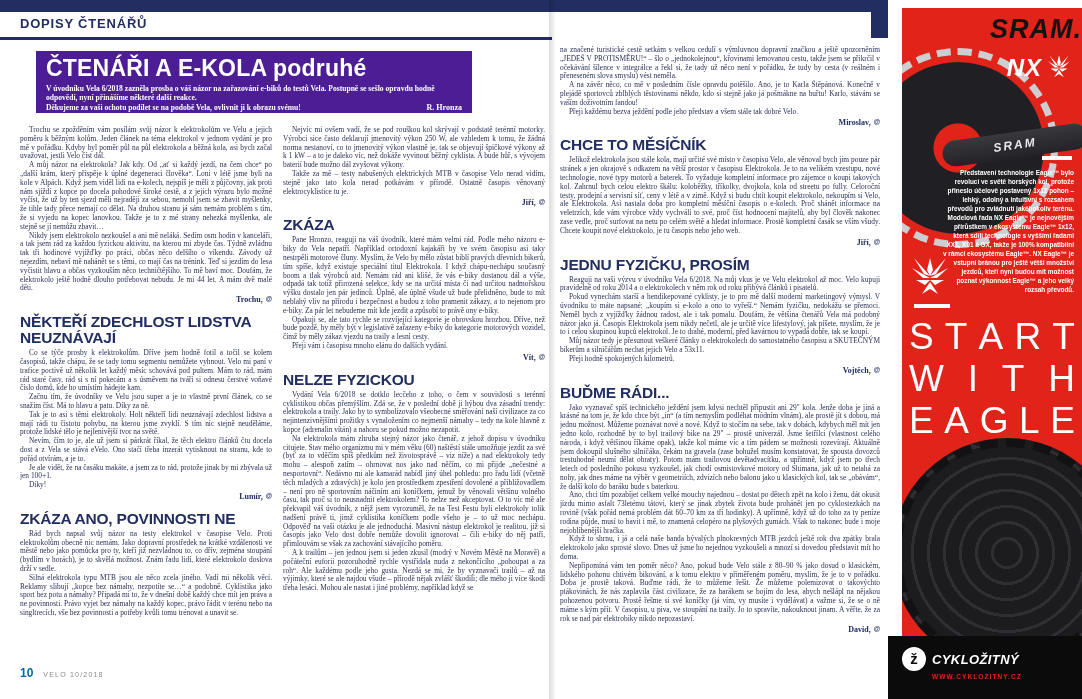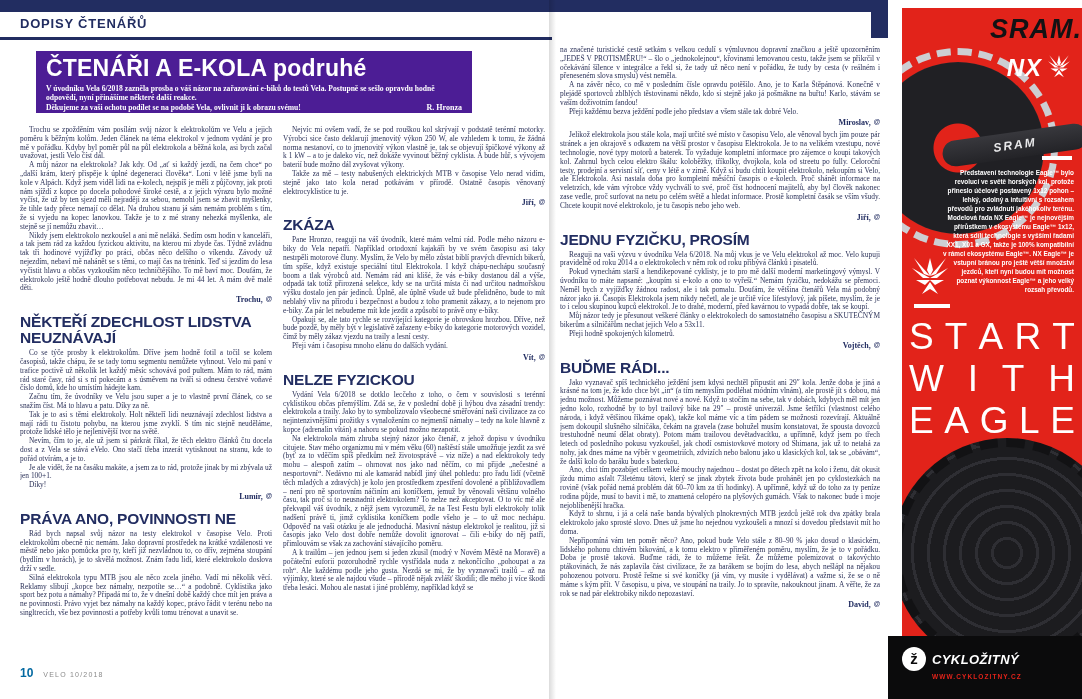--- a/index.html
+++ b/index.html
@@ -102,21 +102,21 @@
 
   <h3 class="letter-heading">NĚKTEŘÍ ZDECHLOST LIDSTVA NEUZNÁVAJÍ</h3>
   <p>Co se týče prosby k elektrokolům. Dříve jsem hodně fotil a točil se kolem časopisů, takže chápu, že se tady tomu segmentu nemůžete vyhnout. Velo mi paní v trafice poctivě už několik let každý měsíc schovává pod pultem. Mám to rád, mám rád staré časy, rád si s ní pokecám a s úsměvem na tváři si odnesu čerstvé voňavé číslo domů, kde ho umístím hádejte kam.</p>
   <p>Začnu tím, že úvodníky ve Velu jsou super a je to vlastně první článek, co se snažím číst. Má to hlavu a patu. Díky za ně.</p>
   <p>Tak je to asi s těmi elektrokoly. Holt někteří lidi neuznávají zdechlost lidstva a mají rádi tu čistotu pohybu, na kterou jsme zvyklí. S tím nic stejně neuděláme, protože lidské tělo je nejlenivější tvor na světě.</p>
   <p>Nevím, čím to je, ale už jsem si párkrát říkal, že těch elektro článků čtu docela dost a z Vela se stává eVelo. Ono stačí třeba inzerát vytisknout na stranu, kde to pořád otvírám, a je to.</p>
   <p>Je ale vidět, že na časáku makáte, a jsem za to rád, protože jinak by mi zbývala už jen 100+1.</p>
   <p>Díky!</p>
   <div class="sig"><span>Lumír,</span><span class="mail">@</span></div>
 
-  <h3 class="letter-heading">PRÁVA ANO, POVINNOSTI NE</h3>
+  <h3 class="letter-heading">ZKÁZA ANO, POVINNOSTI NE</h3>
   <p>Rád bych napsal svůj názor na testy elektrokol v časopise Velo. Proti elektrokolům obecně nic nemám. Jako dopravní prostředek na krátké vzdálenosti ve městě nebo jako pomůcka pro ty, kteří již nezvládnou to, co dřív, zejména stoupání (bydlím v horách), je to skvělá možnost. Znám řadu lidí, které elektrokolo doslova drží v sedle.</p>
   <p>Silná elektrokola typu MTB jsou ale něco zcela jiného. Vadí mi několik věcí. Reklamy slibují „kopce bez námahy, nezpotíte se…“ a podobně. Cyklistika jako sport bez potu a námahy? Připadá mi to, že v dnešní době každý chce mít jen práva a ne povinnosti. Právo vyjet bez námahy na každý kopec, právo řádit v terénu nebo na singltrecích, vše bez povinnosti a potřeby kvůli tomu trénovat a unavit se.</p>
 </div>
 
 <div class="abs col col2">
   <p>Nejvíc mi ovšem vadí, že se pod rouškou kol skrývají v podstatě terénní motorky. Výrobci sice často deklarují jmenovitý výkon 250 W, ale vzhledem k tomu, že žádná norma nestanoví, co to jmenovitý výkon vlastně je, tak se objevují špičkové výkony až k 1 kW – a to je daleko víc, než dokáže vyvinout běžný cyklista. A bude hůř, s vývojem baterií bude možno dál zvyšovat výkony.</p>
   <p>Takže za mě – testy nabušených elektrických MTB v časopise Velo nerad vidím, stejně jako tato kola nerad potkávám v přírodě. Ostatně časopis věnovaný elektrocyklistice tu je.</p>
   <div class="sig"><span>Jiří,</span><span class="mail">@</span></div>
 
   <h3 class="letter-heading">ZKÁZA</h3>
@@ -130,20 +130,21 @@
   <p>Na elektrokola mám zhruba stejný názor jako čtenář, z jehož dopisu v úvodníku citujete. Stav mého organizmu mi v mém věku (60) naštěstí stále umožňuje jezdit za své (byť za to vděčím spíš předkům než životosprávě – viz níže) a nad elektrokoly tedy mohu – alespoň zatím – ohrnovat nos jako nad něčím, co mi přijde „nečestné a nesportovní“. Nedávno mi ale kamarád nabídl jiný úhel pohledu: pro řadu lidí (včetně těch mladých a zdravých) je kolo jen prostředkem zpestření dovolené a přibližovadlem – není pro ně sportovním náčiním ani koníčkem, jemuž by věnovali většinu volného času, tak proč si to neusnadnit elektrokolem? To nelze než akceptovat. O to víc mě ale překvapil váš úvodník, z nějž jsem vyrozuměl, že na Test Festu byli elektrokoly tolik nadšení právě ti, jimž cyklistika koníčkem podle všeho je – to už moc nechápu. Odpověď na vaši otázku je ale jednoduchá. Masivní nástup elektrokol je realitou, již si časopis jako Velo dost dobře nemůže dovolit ignorovat – čili e-biky do něj patří, přimlouvám se však za zachování stávajícího poměru.</p>
   <p>A k trailům – jen jednou jsem si jeden zkusil (modrý v Novém Městě na Moravě) a počáteční euforii pozoruhodně rychle vystřídala nuda z nekončícího „pohoupat a za roh“. Ale každému podle jeho gusta. Nezdá se mi, že by vyznavači trailů – až na výjimky, které se ale najdou všude – přírodě nějak zvlášť škodili; dle mého ji více škodí třeba lesáci. Mohou ale nastat i jiné problémy, například když se</p>
 </div>
 
 <div class="abs col rcol">
   <p class="noindent">na značené turistické cestě setkám s velkou cedulí s výmluvnou dopravní značkou a ještě upozorněním „JEDEŠ V PROTISMĚRU!“ – šlo o „jednokolejnou“, křovinami lemovanou cestu, takže jsem se přikrčil v očekávání šílence v integrálce a řekl si, že tady už něco není v pořádku, že tudy by cesta (v reálném i přeneseném slova smyslu) vést neměla.</p>
   <p>A na závěr něco, co mě v posledním čísle opravdu potěšilo. Ano, je to Karla Štěpánová. Konečně v plejádě sportovců zblblých těstovinami někdo, kdo si stejně jako já pošmákne na buřtu! Karlo, stávám se vaším doživotním fandou!</p>
   <p>Přeji každému bezva ježdění podle jeho představ a všem stále tak dobré Velo.</p>
   <div class="sig"><span>Miroslav,</span><span class="mail">@</span></div>
 
+  <h3 class="letter-heading">CHCE TO MĚSÍČNÍK</h3>
   <p>Jelikož elektrokola jsou stále kola, mají určité své místo v časopisu Velo, ale věnoval bych jim pouze pár stránek a jen okrajově s odkazem na větší prostor v časopisu Elektrokola. Je to na velikém vzestupu, nové technologie, nové typy motorů a baterek. To vyžaduje kompletní informace pro zájemce o koupi takových kol. Zahrnul bych celou elektro škálu: koloběžky, tříkolky, dvojkola, kola od streetu po fully. Celoroční testy, prodejní a servisní síť, ceny v létě a v zimě. Když si budu chtít koupit elektrokolo, nekoupím si Velo, ale Elektrokola. Asi nastala doba pro kompletní měsíční časopis o e-kolech. Proč shánět informace na veletrzích, kde vám výrobce vždy vychválí to své, proč číst hodnocení majitelů, aby byl člověk nakonec zase vedle, proč surfovat na netu po celém světě a hledat informace. Prostě kompletní časák se vším všudy. Chcete koupit nové elektrokolo, je tu časopis nebo jeho web.</p>
   <div class="sig"><span>Jiří,</span><span class="mail">@</span></div>
 
   <h3 class="letter-heading">JEDNU FYZIČKU, PROSÍM</h3>
   <p>Reaguji na vaši výzvu v úvodníku Vela 6/2018. Na můj vkus je ve Velu elektrokol až moc. Velo kupuji pravidelně od roku 2014 a o elektrokolech v něm rok od roku přibývá článků i pisatelů.</p>
   <p>Pokud vynechám starší a hendikepované cyklisty, je to pro mě další moderní marketingový výmysl. V úvodníku to máte napsané: „koupím si e-kolo a ono to vyřeší.“ Nemám fyzičku, nedokážu se přemoci. Neměl bych z vyjížďky žádnou radost, ale i tak pomalu. Doufám, že většina čtenářů Vela má podobný názor jako já. Časopis Elektrokola jsem nikdy nečetl, ale je určitě více lifestylový, jak píšete, myslím, že je to i celou skupinou kupců elektrokol. Je to drahé, moderní, před kavárnou to vypadá dobře, tak se koupí.</p>
   <p>Můj názor tedy je přesunout veškeré články o elektrokolech do samostatného časopisu a SKUTEČNÝM bikerům a silničářům nechat jejich Velo a 53x11.</p>
   <p>Přeji hodně spokojených kilometrů.</p>
   <div class="sig"><span>Vojtěch,</span><span class="mail">@</span></div>
 

